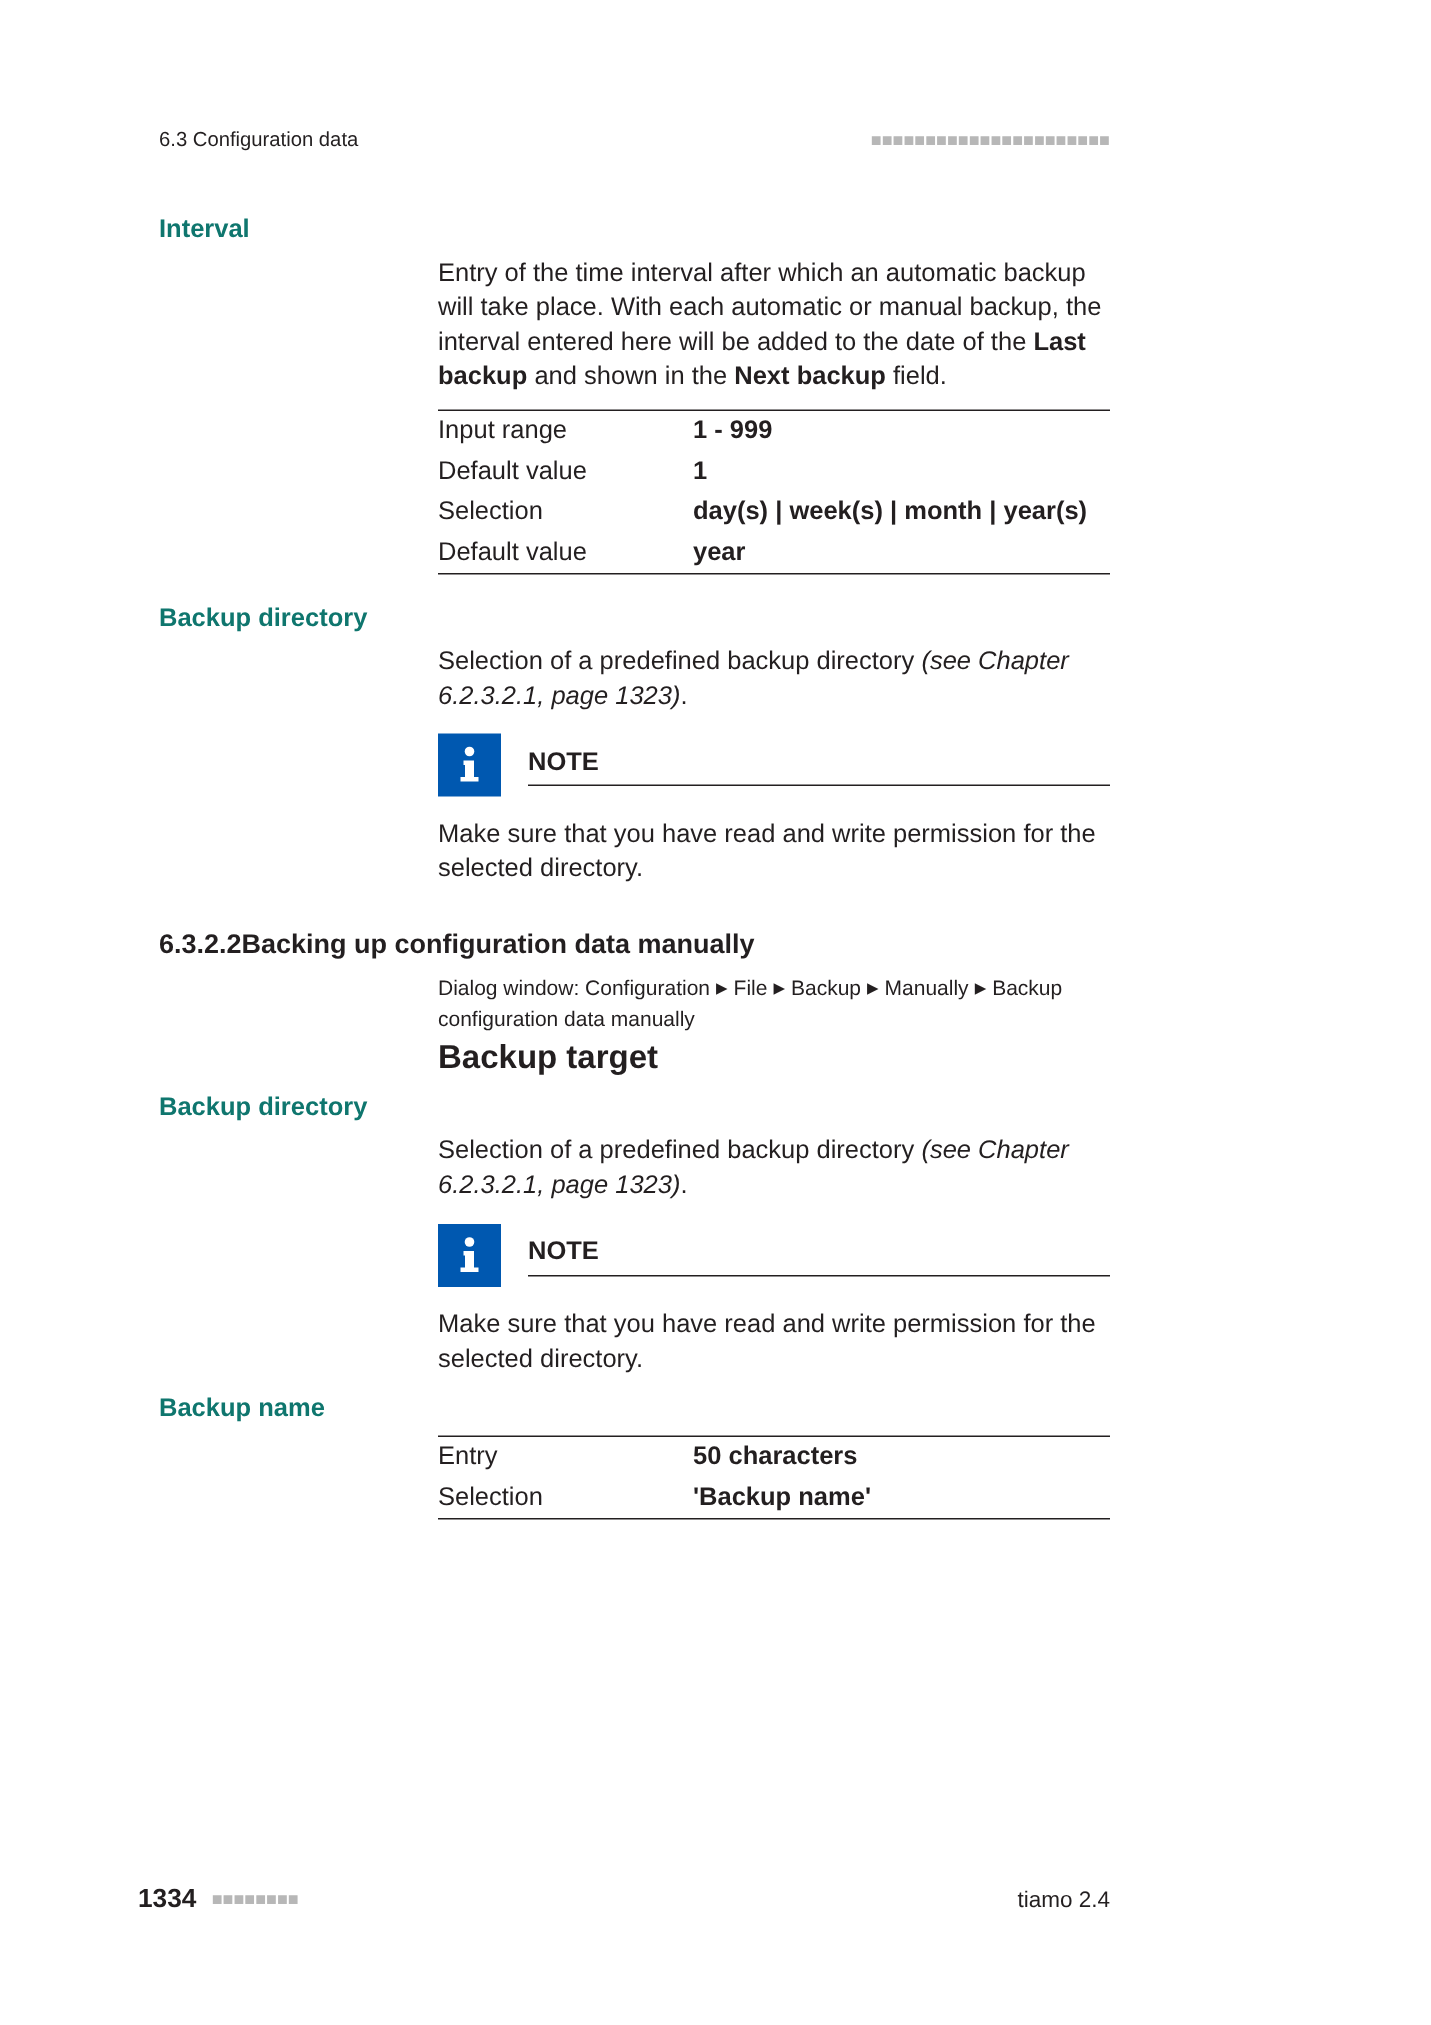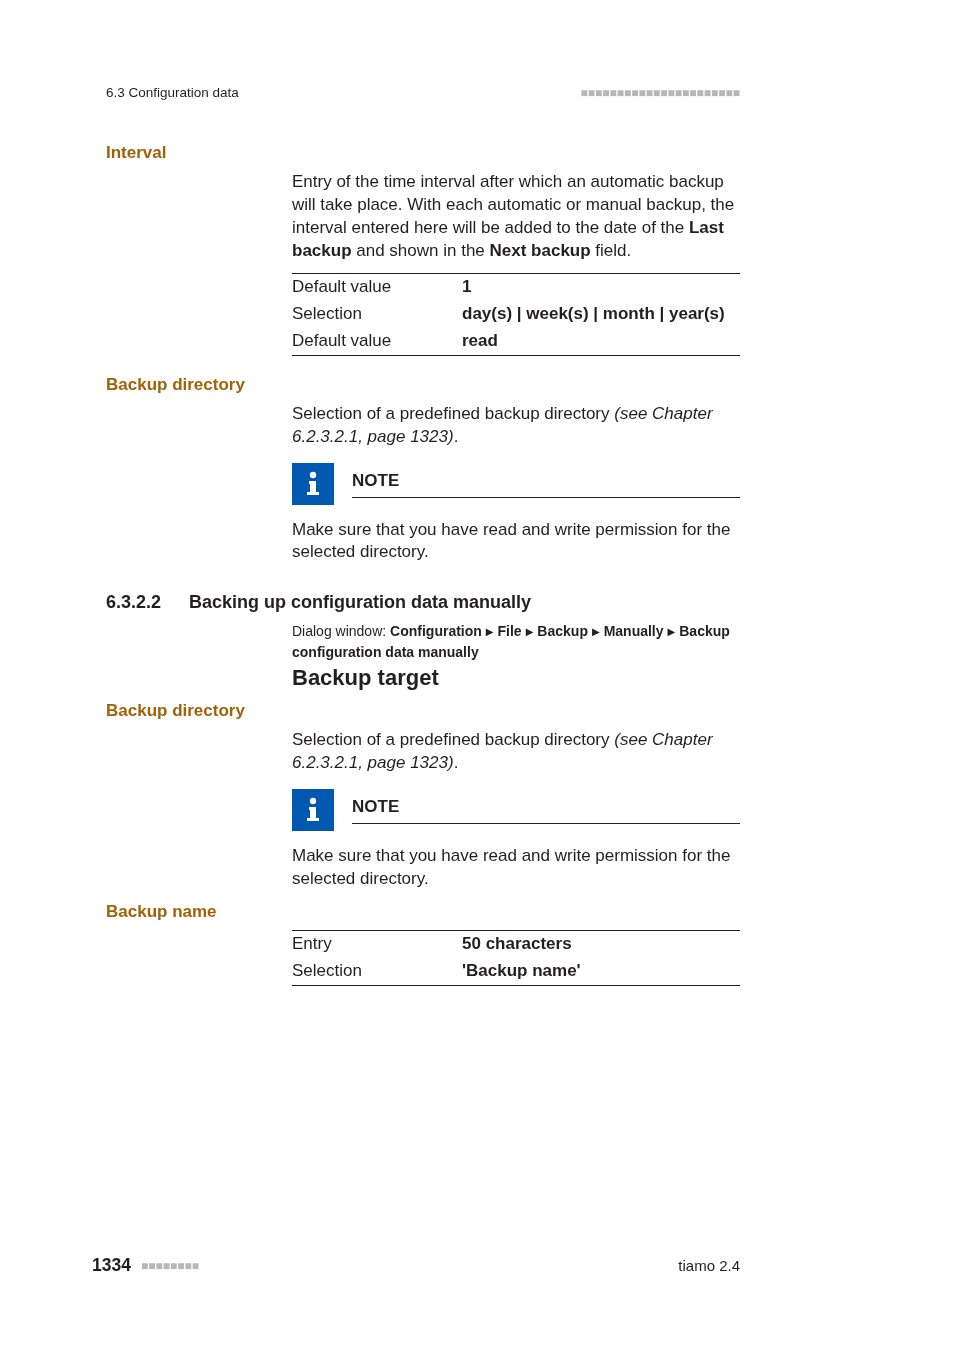--- a/index.html
+++ b/index.html
@@ -50,21 +50,21 @@
     font-size: 17.5px;
   }
   .footer .ticks {
     margin-left: 6px;
     position: relative;
     top: -1px;
   }
 
   .sidehead {
     font-weight: 700;
-    color: #a16207;
+    color: #0f766e;
     margin: 0 0 6px 0;
     font-size: 17px;
   }
   .indent {
     margin-left: 186px;
   }
   .para {
     margin: 4px 0 10px 0;
   }
 
@@ -117,35 +117,34 @@
   .note-rule {
     border-bottom: 1.5px solid #231f20;
     margin-top: 2px;
   }
   .note-body {
     margin-top: 14px;
   }
 
   .h3-row {
     display: flex;
-    gap: 28px;
     font-weight: 700;
     font-size: 18px;
     margin: 26px 0 6px 0;
     font-family: Arial, "Segoe UI", sans-serif;
     align-items: flex-end;
   }
   .dlg-path {
     font-size: 14px;
     margin-left: 186px;
     margin-top: 4px;
     line-height: 1.5;
   }
   .dlg-path .lbl { font-weight: 400; }
-  .dlg-path .pth { font-weight: 700; }
+  .dlg-path .pth { font-weight: 400; }
   .tri {
     display: inline-block;
     transform: translateY(-1px);
     font-size: 10px;
     padding: 0 4px;
   }
 
   .h4 {
     font-weight: 700;
     font-size: 22px;
@@ -169,31 +168,35 @@
   </div>
 
   <div class="group">
     <div class="sidehead">Interval</div>
     <div class="indent">
       <p class="para">
         <span>Entry of the time interval after which an automatic backup will take place. With each automatic or manual backup, the interval entered here will be added to the date of the </span><span class="bold">Last backup</span><span> and shown in the </span><span class="bold">Next backup</span><span> field.</span>
       </p>
       <table class="spec-table">
         <tbody>
+            <tr>
+              <td class="k">Input range</td>
+              <td class="v">1 - 999</td>
+            </tr>
         <tr>
               <td class="k">Default value</td>
               <td class="v">1</td>
             </tr>
         <tr>
               <td class="k">Selection</td>
               <td class="v">day(s) | week(s) | month | year(s)</td>
             </tr>
         <tr>
               <td class="k">Default value</td>
-              <td class="v">read</td>
+              <td class="v">year</td>
             </tr>
       </tbody>
         </table>
     </div>
   </div>
 
   <div class="group">
     <div class="sidehead">Backup directory</div>
     <div class="indent">
       <p class="para">

